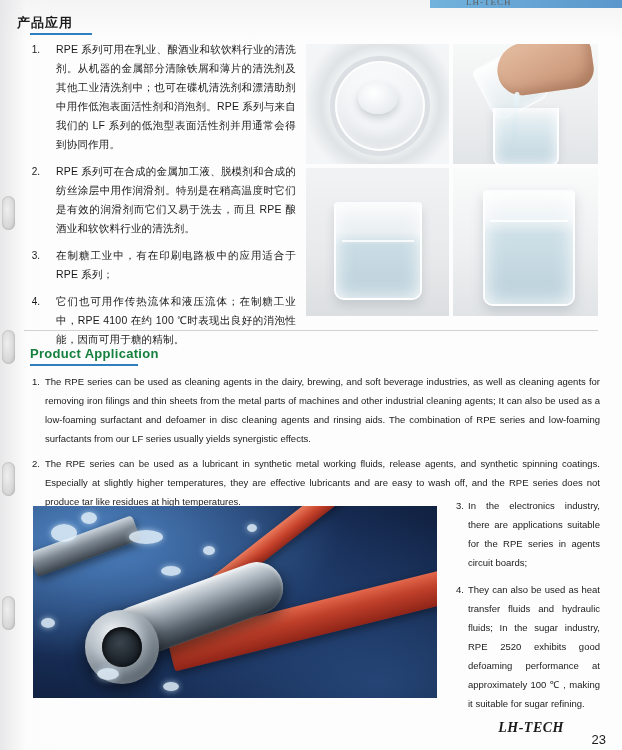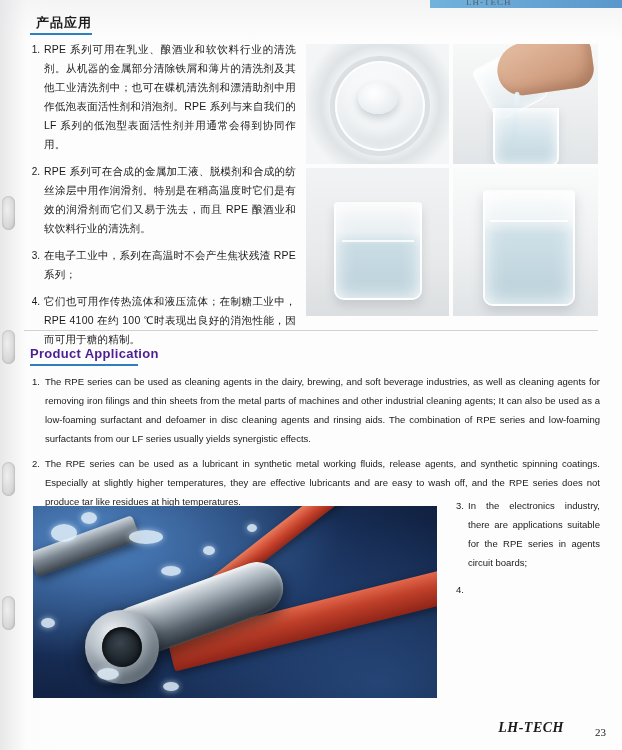--- a/index.html
+++ b/index.html
@@ -66,21 +66,21 @@
     font-size: 9px;
     letter-spacing: 1px;
     color: #5d5d5d;
     font-family: "Liberation Serif", serif;
   }
 
   
   .cn-title {
     position: absolute;
     top: 14px;
-    left: 36px;
+    left: 17px;
     font-size: 13px;
     font-weight: bold;
     color: #1c1c1c;
     letter-spacing: 1px;
   }
   .cn-title-underline {
     position: absolute;
     top: 33px;
     left: 30px;
     width: 62px;
@@ -106,20 +106,21 @@
     flex: 0 0 16px;
     text-align: right;
     padding-right: 4px;
     font-size: 10px;
   }
   .cn-text {
     flex: 1;
     text-align: justify;
     text-justify: inter-ideograph;
     letter-spacing: 0.2px;
+    margin-left: 12px;
   }
 
   
   .collage {
     position: absolute;
     top: 44px;
     left: 306px;
     width: 292px;
     height: 272px;
   }
@@ -259,21 +260,21 @@
     background: #cfd3d6;
   }
 
   
   .en-title {
     position: absolute;
     top: 346px;
     left: 30px;
     font-size: 13px;
     font-weight: bold;
-    color: #4c1d95;
+    color: #15803d;
     letter-spacing: 0.3px;
   }
   .en-title-underline {
     position: absolute;
     top: 364px;
     left: 30px;
     width: 108px;
     height: 2px;
     background: #2f7fbe;
   }
@@ -419,24 +420,24 @@
     font-family: "Liberation Serif", serif;
     font-style: italic;
     font-weight: bold;
     font-size: 14px;
     letter-spacing: 0.5px;
     color: #1b1b1b;
   }
   .page-num {
     position: absolute;
     right: 16px;
-    bottom: 12px;
-    font-size: 11px;
+    bottom: 3px;
+    font-size: 13px;
     color: #1b1b1b;
-    font-family: Liberation Serif, serif;
+    font-family: Liberation Sans, sans-serif;
   }
 </style>
 </head>
 <body>
 
 <div class="page"></div>
 
 <div class="binding">
   <div class="hole h1"></div>
   <div class="hole h2"></div>
@@ -454,21 +455,21 @@
   <div class="cn-item">
     <div class="cn-num">1.</div>
     <div class="cn-text">RPE 系列可用在乳业、酿酒业和软饮料行业的清洗剂。从机器的金属部分清除铁屑和薄片的清洗剂及其他工业清洗剂中；也可在碟机清洗剂和漂清助剂中用作低泡表面活性剂和消泡剂。RPE 系列与来自我们的 LF 系列的低泡型表面活性剂并用通常会得到协同作用。</div>
   </div>
   <div class="cn-item">
     <div class="cn-num">2.</div>
     <div class="cn-text">RPE 系列可在合成的金属加工液、脱模剂和合成的纺丝涂层中用作润滑剂。特别是在稍高温度时它们是有效的润滑剂而它们又易于洗去，而且 RPE 酿酒业和软饮料行业的清洗剂。</div>
   </div>
   <div class="cn-item">
     <div class="cn-num">3.</div>
-    <div class="cn-text">在电子工业中，系列在高温时不会产生焦状残渣 RPE 系列；</div>
+    <div class="cn-text">在制糖工业中，有在印刷电路板中的应用适合于 RPE 系列；</div>
   </div>
   <div class="cn-item">
     <div class="cn-num">4.</div>
     <div class="cn-text">它们也可用作传热流体和液压流体；在制糖工业中，RPE 4100 在约 100 ℃时表现出良好的消泡性能，因而可用于糖的精制。</div>
   </div>
 </div>
 
 <div class="collage">
   <div class="ph ph-a"></div>
 
@@ -522,17 +523,18 @@
   <div class="splash" style="left:130px; top:176px; width:16px; height:9px;"></div>
 </div>
 
 <div class="right-col">
   <div class="rc-item">
     <div class="rc-num">3.</div>
     <div class="rc-text">In the electronics industry, there are applications suitable for the RPE series in agents circuit boards;</div>
   </div>
   <div class="rc-item">
     <div class="rc-num">4.</div>
+    <div class="rc-text">They can also be used as heat transfer fluids and hydraulic fluids; In the sugar industry, RPE 2520 exhibits good defoaming performance at approximately 100 ℃ , making it suitable for sugar refining.</div>
   </div>
 </div>
 
 <div class="footer-logo">LH-TECH</div>
 <div class="page-num">23</div>
 
 </body></html>

